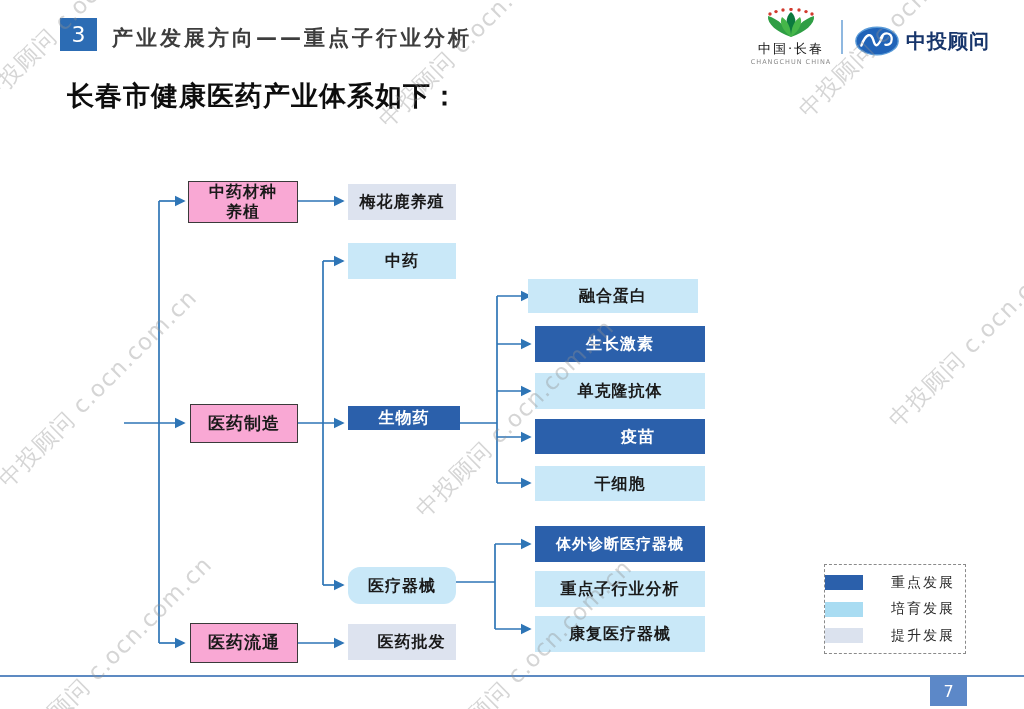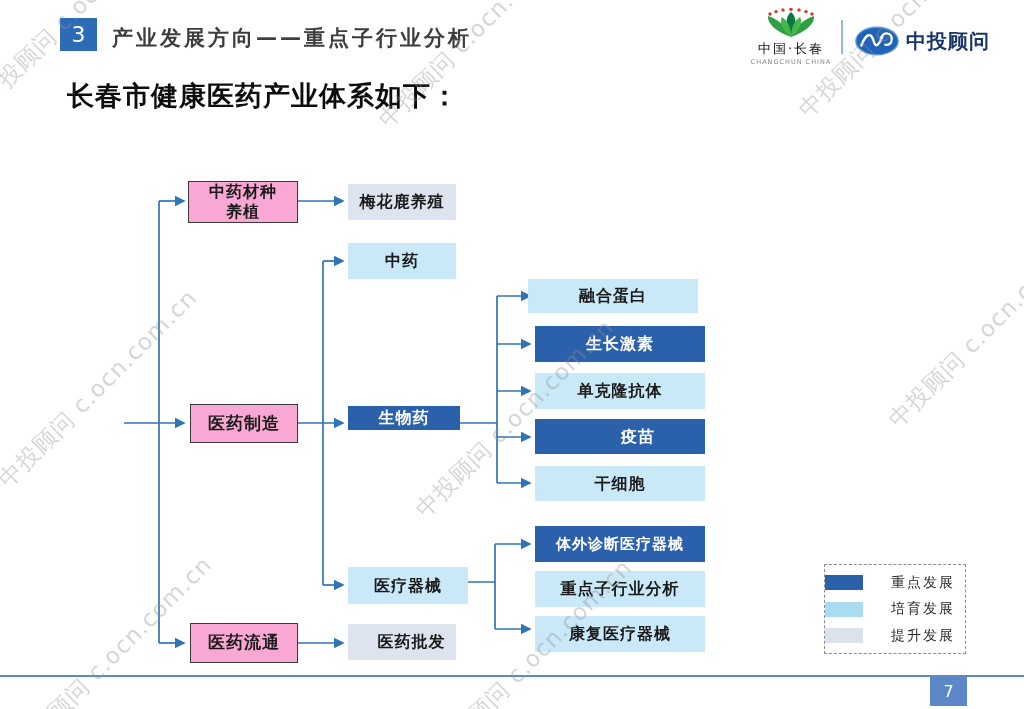--- a/index.html
+++ b/index.html
@@ -52,21 +52,21 @@
   .n1{left:188px;top:181px;width:110px;height:42px;font-size:16px;}
   .n2{left:348px;top:184px;width:108px;height:36px;}
   .n3{left:190px;top:404px;width:108px;height:39px;}
   .n4{left:348px;top:243px;width:108px;height:36px;}
   .n5{left:348px;top:406px;width:112px;height:24px;}
   .n6{left:528px;top:279px;width:170px;height:34px;}
   .n7{left:535px;top:326px;width:170px;height:36px;}
   .n8{left:535px;top:373px;width:170px;height:36px;}
   .n9{left:535px;top:419px;width:170px;height:35px;padding-left:36px;}
   .n10{left:535px;top:466px;width:170px;height:35px;}
-  .n11{left:348px;top:567px;width:120px;height:37px;}
+  .n11{left:348px;top:567px;width:108px;height:37px;border-radius:12px;}
   .n12{left:535px;top:526px;width:170px;height:36px;font-size:15px;}
   .n13{left:535px;top:571px;width:170px;height:36px;}
   .n14{left:535px;top:616px;width:170px;height:36px;}
   .n15{left:190px;top:623px;width:108px;height:40px;}
   .n16{left:348px;top:624px;width:108px;height:36px;padding-left:19px;}
   
   .legend{
     position:absolute;left:824px;top:564px;width:142px;height:90px;border:1px dashed #8a8a8a;
     display:flex;flex-direction:column;justify-content:space-evenly;z-index:2;box-sizing:border-box;
   }

